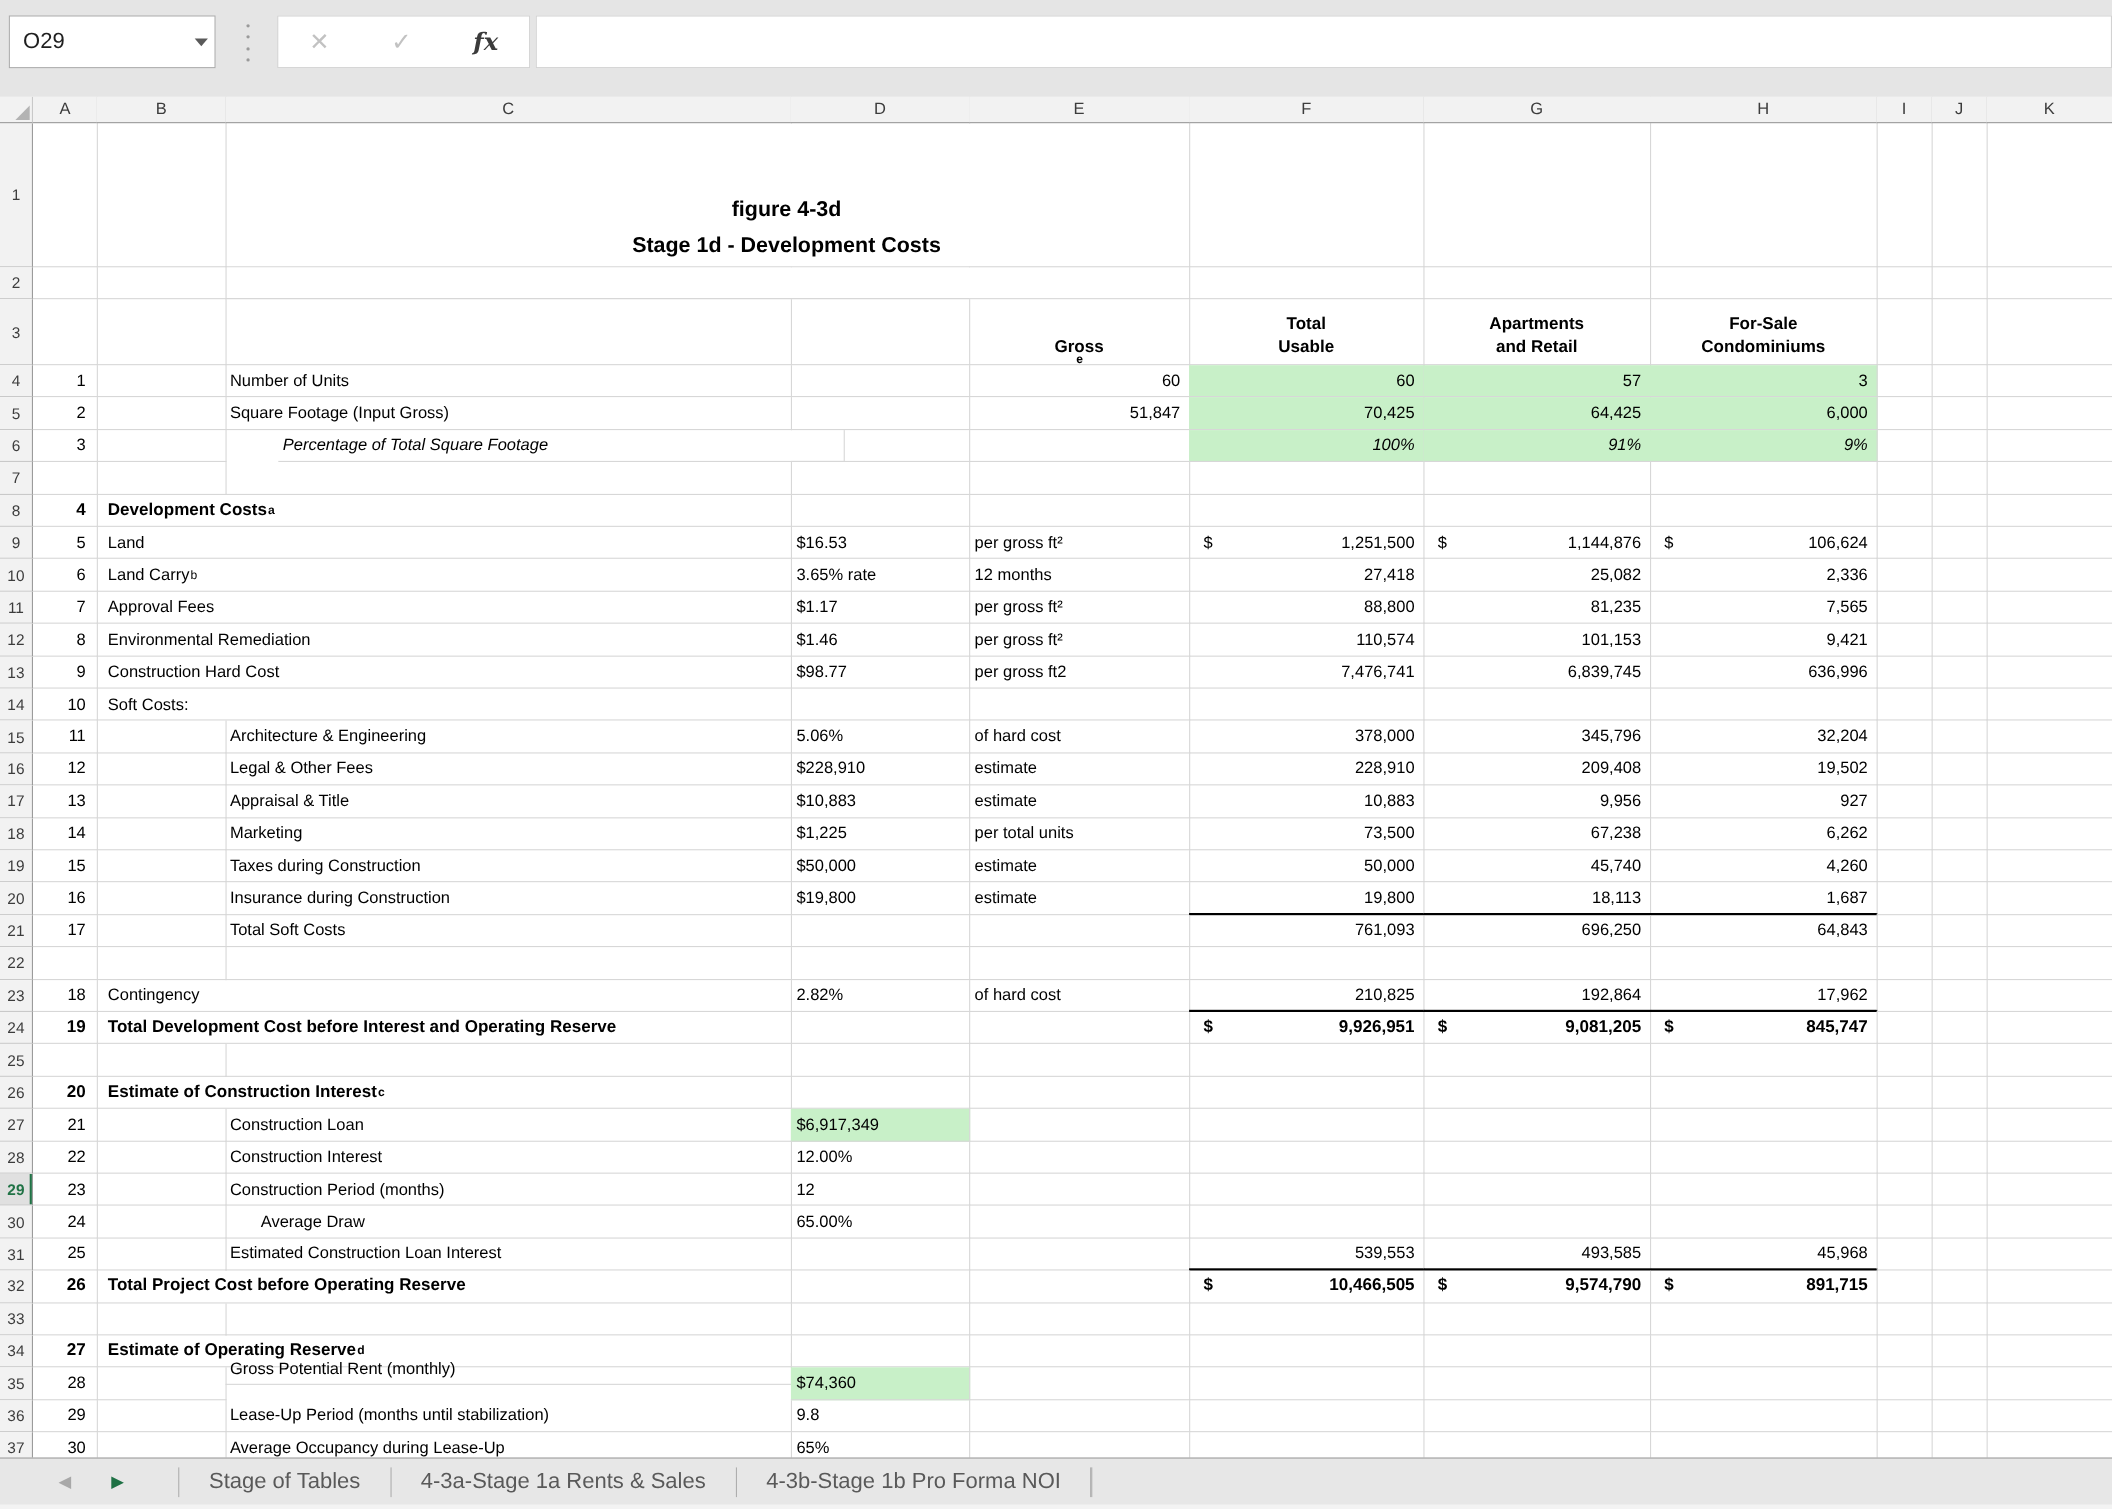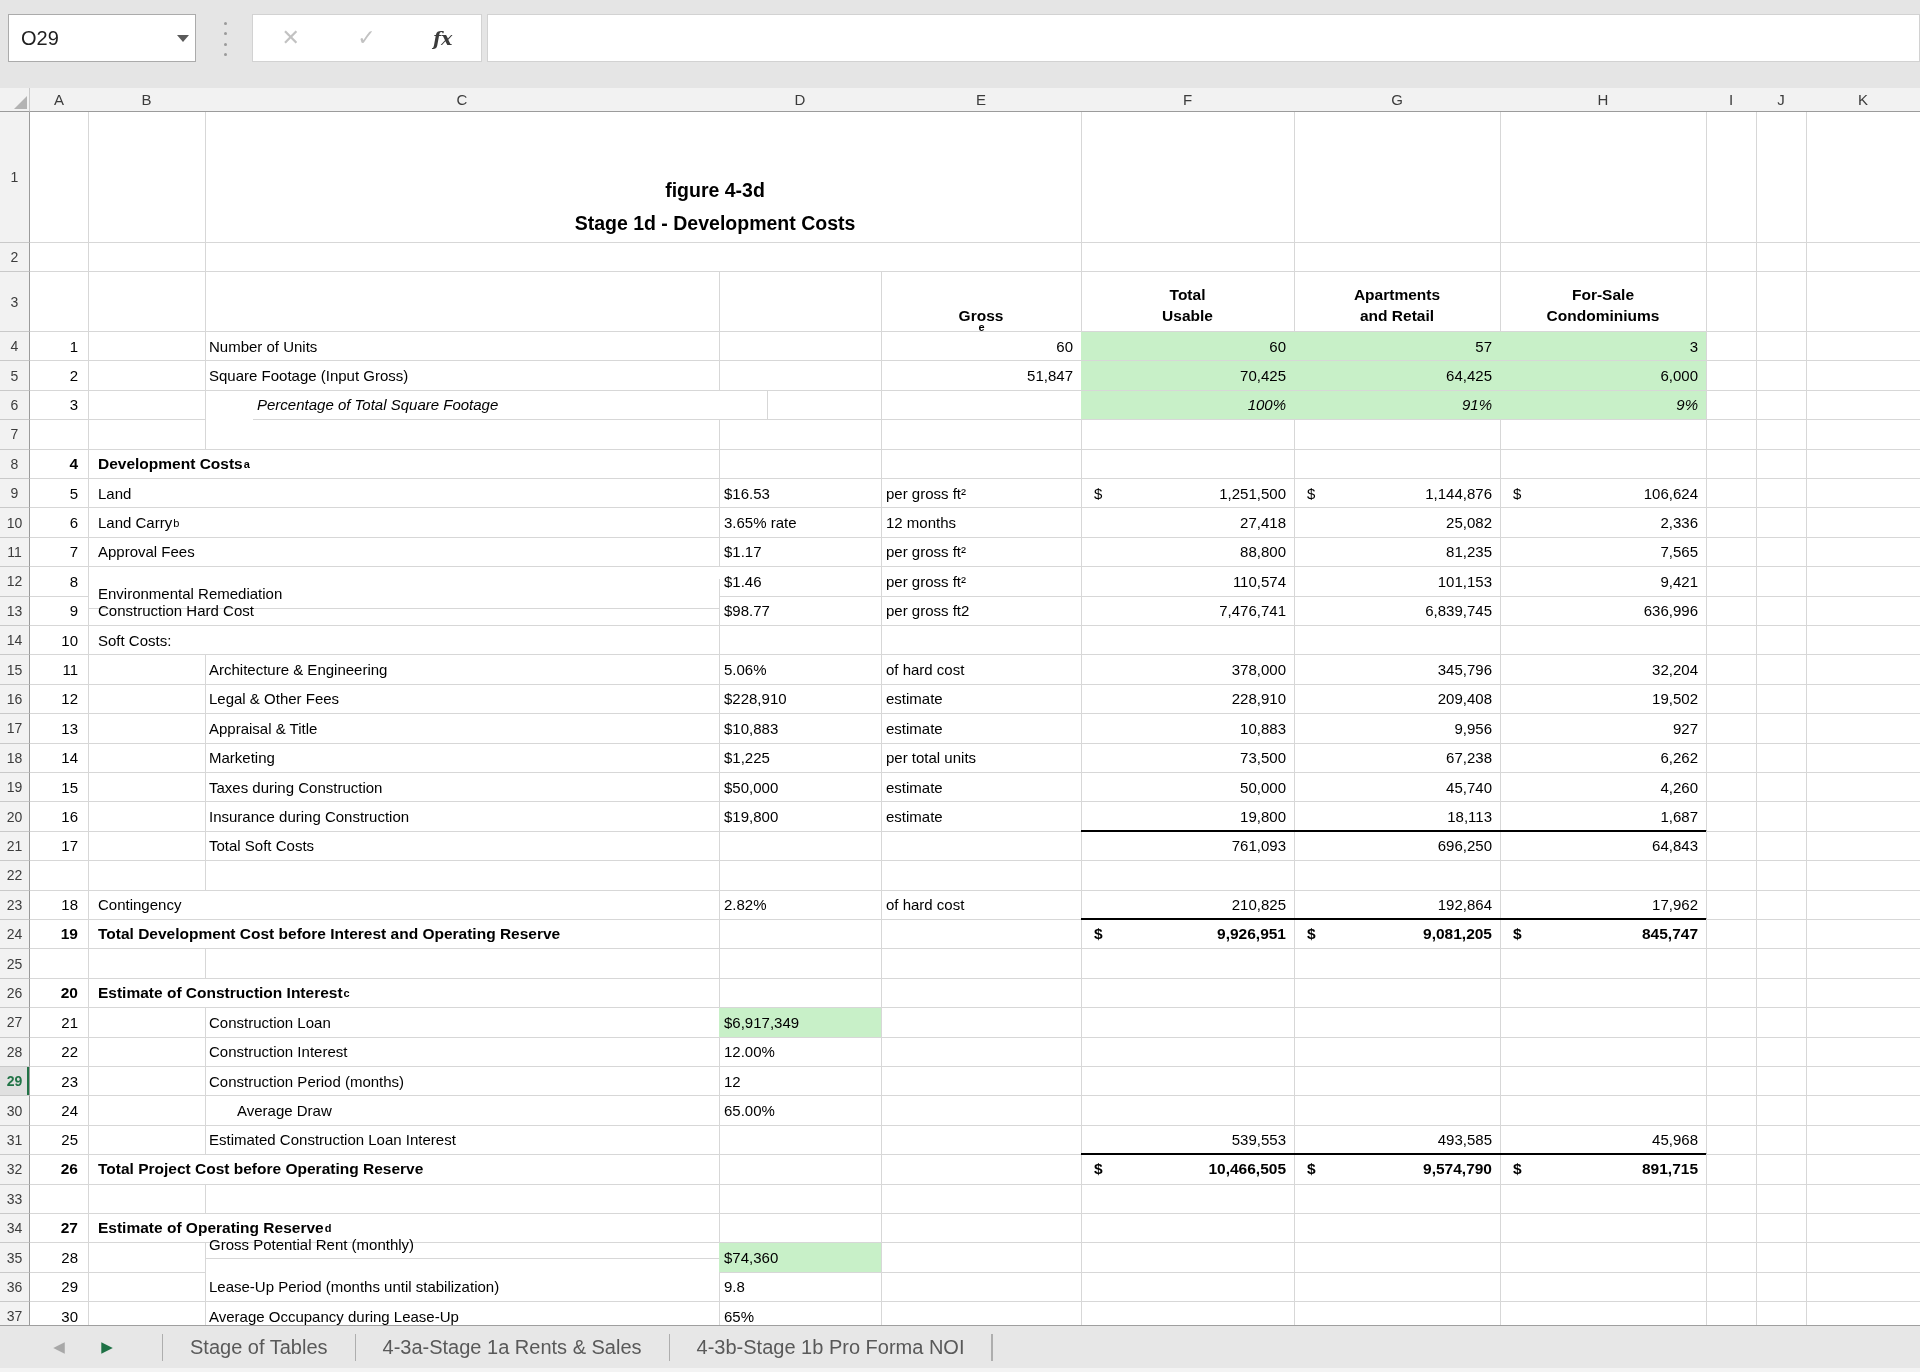--- a/index.html
+++ b/index.html
@@ -8,21 +8,21 @@
   
   .chrome{position:absolute;left:0;top:0;width:1920px;height:88px;background:#e5e5e5;z-index:6;}
   .namebox{position:absolute;left:8px;top:14px;width:188px;height:48px;background:#fff;border:1px solid #ababab;box-sizing:border-box;display:flex;align-items:center;}
   .namebox input{border:0;outline:none;width:140px;font-family:"Liberation Sans",sans-serif;font-size:20px;color:#1f1f1f;padding-left:12px;background:transparent;}
   .nb-arrow{width:0;height:0;border-left:6px solid transparent;border-right:6px solid transparent;border-top:7px solid #5a5a5a;margin-left:14px;}
   .dots{position:absolute;left:224px;top:22px;width:5px;height:34px;display:flex;flex-direction:column;justify-content:space-between;}
   .dots i{width:3px;height:3px;border-radius:50%;background:#9a9a9a;}
   .fxgroup{position:absolute;left:252px;top:14px;width:230px;height:48px;background:#fff;border:1px solid #d2d2d2;box-sizing:border-box;display:flex;align-items:center;justify-content:space-around;}
   .btn-x{color:#c2c2c2;font-size:22px;}
   .btn-check{color:#c2c2c2;font-size:22px;}
-  .btn-fx{color:#3b3b3b;font-size:19px;font-family:"DejaVu Serif",serif;font-style:italic;font-weight:700;}
+  .btn-fx{color:#3b3b3b;font-size:22px;font-family:"DejaVu Serif",serif;font-style:italic;font-weight:700;}
   .fbar{position:absolute;left:487px;top:14px;width:1433px;height:48px;box-sizing:border-box;background:#fff;border:1px solid #d2d2d2;}
   .fbar input{border:0;outline:none;width:100%;height:100%;font-family:"Liberation Sans",sans-serif;font-size:18px;padding-left:10px;box-sizing:border-box;background:transparent;}
 
   
   .colband{position:absolute;left:0;top:88px;width:1920px;height:24px;z-index:5;}
   .colhdr,.corner{position:absolute;top:0;height:24px;background:#f2f2f2;border-right:1px solid #c9c9c9;border-bottom:1px solid #9b9b9b;box-sizing:border-box;color:#3c3c3c;font-size:15px;display:flex;align-items:center;justify-content:center;}
   .corner{overflow:hidden;}
   .corner .tri{position:absolute;right:2px;bottom:2px;width:0;height:0;border-left:13px solid transparent;border-bottom:13px solid #b3b3b3;}
   .rowhdr{position:absolute;background:#f2f2f2;border-right:1px solid #9b9b9b;border-bottom:1px solid #c9c9c9;box-sizing:border-box;color:#3c3c3c;font-size:14px;display:flex;align-items:center;justify-content:center;z-index:2;}
   .rowhdr.active{background:#e0e0e0;color:#217346;box-shadow:inset -2px 0 0 #217346;font-weight:700;}
@@ -231,21 +231,21 @@
       <div class="cell dval" style="left: 719px; top: 537.8px; width: 163px; height: 29.4px;">$1.17</div>
       <div class="cell eval" style="left: 881px; top: 537.8px; width: 201px; height: 29.4px;">per gross ft²</div>
       <div class="cell num" style="left: 1081px; top: 537.8px; width: 214px; height: 29.4px;">88,800</div>
       <div class="cell num" style="left: 1294px; top: 537.8px; width: 207px; height: 29.4px;">81,235</div>
       <div class="cell num" style="left: 1500px; top: 537.8px; width: 207px; height: 29.4px;">7,565</div>
       <div class="cell" style="left: 1706px; top: 537.8px; width: 51px; height: 29.4px;"></div>
       <div class="cell" style="left: 1756px; top: 537.8px; width: 51px; height: 29.4px;"></div>
       <div class="cell" style="left: 1806px; top: 537.8px; width: 115px; height: 29.4px;"></div>
       <div class="rowhdr" style="left: 0px; top: 567.2px; width: 30px; height: 29.4px;">12</div>
       <div class="cell seq" style="left: 30px; top: 567.2px; width: 59px; height: 29.4px;">8</div>
-      <div class="cell lbl lblB" style="left: 88px; top: 567.2px; width: 632px; height: 29.4px; margin-top: 12px;">Environmental Remediation</div>
+      <div class="cell lbl lblB" style="left: 88px; top: 567.2px; width: 632px; height: 29.4px;">Environmental Remediation</div>
       <div class="cell dval" style="left: 719px; top: 567.2px; width: 163px; height: 29.4px;">$1.46</div>
       <div class="cell eval" style="left: 881px; top: 567.2px; width: 201px; height: 29.4px;">per gross ft²</div>
       <div class="cell num" style="left: 1081px; top: 567.2px; width: 214px; height: 29.4px;">110,574</div>
       <div class="cell num" style="left: 1294px; top: 567.2px; width: 207px; height: 29.4px;">101,153</div>
       <div class="cell num" style="left: 1500px; top: 567.2px; width: 207px; height: 29.4px;">9,421</div>
       <div class="cell" style="left: 1706px; top: 567.2px; width: 51px; height: 29.4px;"></div>
       <div class="cell" style="left: 1756px; top: 567.2px; width: 51px; height: 29.4px;"></div>
       <div class="cell" style="left: 1806px; top: 567.2px; width: 115px; height: 29.4px;"></div>
       <div class="rowhdr" style="left: 0px; top: 596.6px; width: 30px; height: 29.4px;">13</div>
       <div class="cell seq" style="left: 30px; top: 596.6px; width: 59px; height: 29.4px;">9</div>

